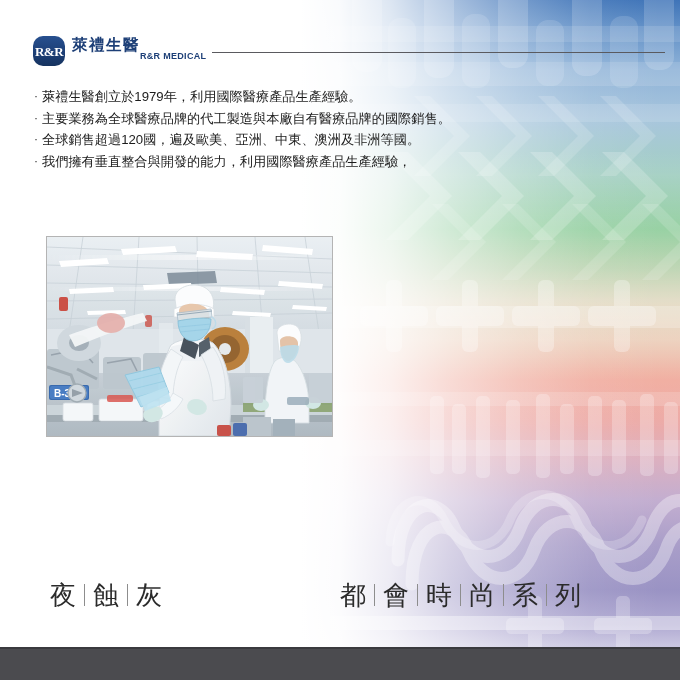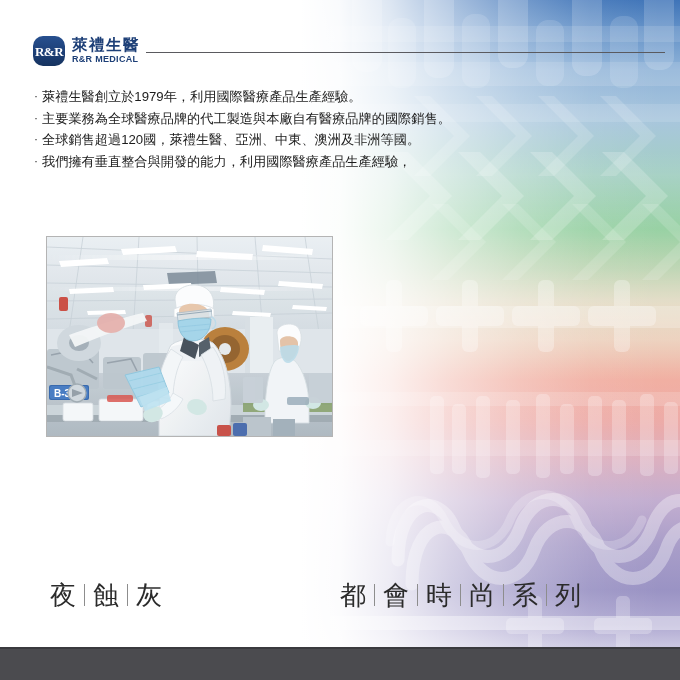--- a/index.html
+++ b/index.html
@@ -121,38 +121,38 @@
     font-family: "Liberation Serif", "DejaVu Serif", serif;
     font-weight: bold;
     font-size: 13px;
     letter-spacing: -0.5px;
     line-height: 1;
   }
   .logo-words {
     margin-left: 7px;
     flex: none;
     display: flex;
-    flex-direction: column;
+    flex-direction: row;
     justify-content: flex-start;
   }
   .logo-cn {
     color: #1d3f77;
     font-size: 15.5px;
     font-weight: bold;
     letter-spacing: 1.5px;
     line-height: 17px;
     white-space: nowrap;
   }
   .logo-en {
     color: #1d3f77;
     font-size: 9px;
     font-weight: bold;
     letter-spacing: 0.3px;
     line-height: 11px;
-    margin-top: 1px;
+    margin-top: 15px;
     white-space: nowrap;
   }
   .header-rule {
     flex: 1;
     height: 0;
     margin-left: 6px;
     margin-top: 16px;
     border-top: 1.6px solid #5a5a5f;
   }
 
@@ -367,21 +367,21 @@
       <span class="bullet-text">萊禮生醫創立於1979年，利用國際醫療產品生產經驗。</span>
     </div>
 
     <div class="bullet-row">
       <span class="bullet-dot">‧</span>
       <span class="bullet-text">主要業務為全球醫療品牌的代工製造與本廠自有醫療品牌的國際銷售。</span>
     </div>
 
     <div class="bullet-row">
       <span class="bullet-dot">‧</span>
-      <span class="bullet-text">全球銷售超過120國，萊禮生醫、亞洲、中東、澳洲及非洲等國。</span>
+      <span class="bullet-text">全球銷售超過120國，遍及歐美、亞洲、中東、澳洲及非洲等國。</span>
     </div>
 
     <div class="bullet-row">
       <span class="bullet-dot">‧</span>
       <span class="bullet-text">我們擁有垂直整合與開發的能力，利用國際醫療產品生產經驗，</span>
     </div>
 
   </div>
 
   <div class="photo-frame">

